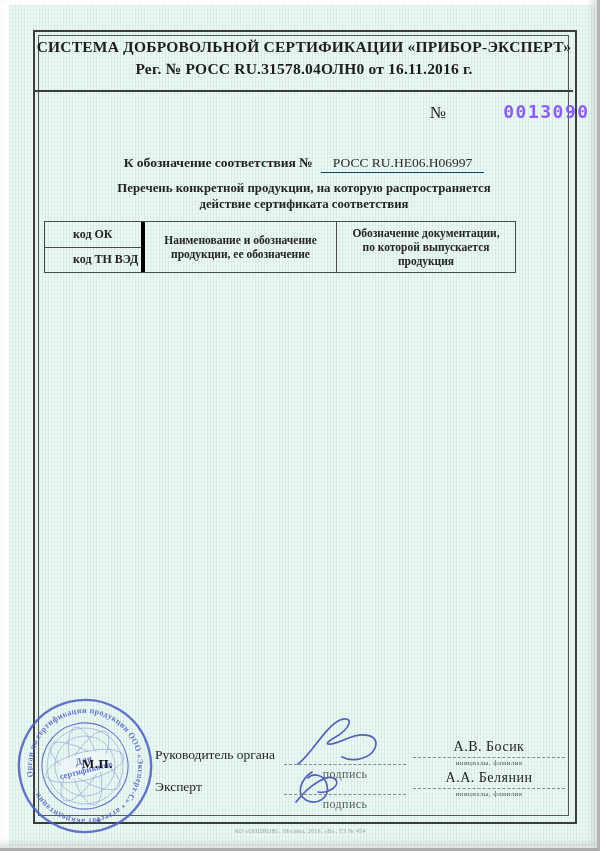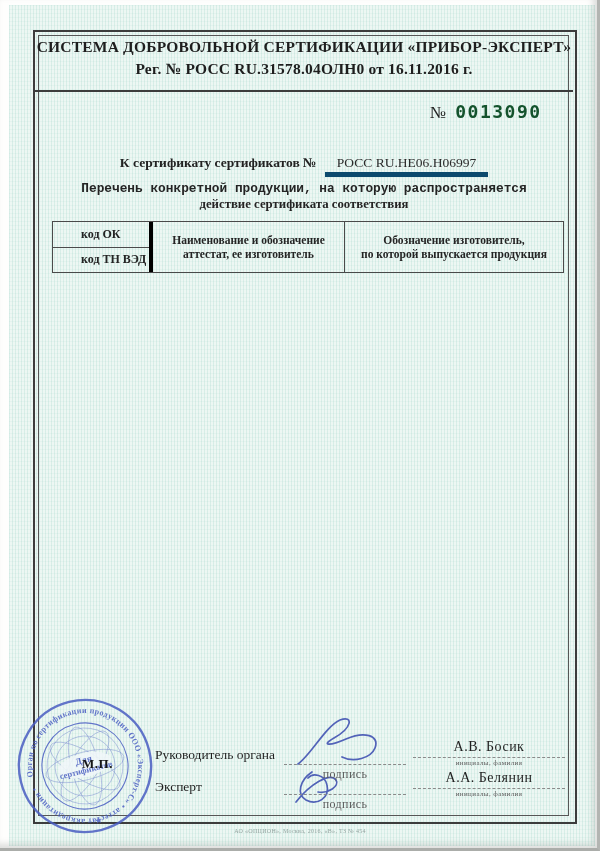--- a/index.html
+++ b/index.html
@@ -20,33 +20,33 @@
   .frame-outer{position:absolute;left:33px;top:30px;width:540px;height:790px;border:2px solid #3c3c3c;}
   .frame-inner{position:absolute;left:38px;top:35px;width:529px;height:779px;border:1px solid #565656;}
   .header-divider{position:absolute;left:35px;top:90px;width:538px;border-top:2px solid #3c3c3c;}
   .hline{position:absolute;left:33px;width:542px;text-align:center;font-weight:bold;
     font-size:15.5px;color:#1e1e1e;letter-spacing:0.2px;}
   .hline1{top:38px;}
   .hline2{top:60px;}
   .docnum{position:absolute;left:430px;top:101px;display:flex;align-items:baseline;gap:9px;}
   .docnum .no{font-size:17px;color:#222;}
   .docnum .digits{font-family:"DejaVu Sans Mono",monospace;font-size:18px;font-weight:bold;
-    color:#14532d;letter-spacing:1.5px;}
+    color:#8b5cf6;letter-spacing:1.5px;margin-left:48px;}
   .title{position:absolute;left:33px;top:123px;width:538px;text-align:center;
     font-size:21px;font-weight:bold;letter-spacing:2.5px;color:#1c1c1c;}
   .certref{position:absolute;left:33px;top:155px;width:542px;display:flex;
     justify-content:center;align-items:baseline;}
   .certref .lbl{font-size:13.5px;font-weight:bold;color:#222;}
-  .certref .val{font-size:13.5px;color:#2a2a2a;border-bottom:5px solid #0c4a6e;
+  .certref .val{font-size:13.5px;color:#2a2a2a;border-bottom:1px solid #0c4a6e;
     padding:0 12px 1px 12px;margin-left:8px;}
   .purpose{position:absolute;left:33px;width:542px;text-align:center;
     font-size:12.8px;font-weight:bold;color:#242424;}
-  .purpose1{top:181px;font-family:Liberation Mono, monospace;}
+  .purpose1{top:181px;}
   .purpose2{top:197px;}
-  .tbl{position:absolute;left:52px;top:221px;width:512px;height:52px;
+  .tbl{position:absolute;left:44px;top:221px;width:472px;height:52px;
     border:1.2px solid #4a4a4a;display:grid;grid-template-columns:96px 196px 1fr;box-sizing:border-box;}
   .tbl .c1{display:flex;flex-direction:column;}
   .tbl .c1 .cell{flex:1;display:flex;align-items:center;padding-left:28px;
     font-size:12px;font-weight:bold;color:#242424;box-sizing:border-box;}
   .tbl .c1 .cell:first-child{border-bottom:1px solid #4a4a4a;}
   .tbl .c2{border-left:4px solid #000000;border-right:1px solid #4a4a4a;}
   .tbl .c2,.tbl .c3{display:flex;flex-direction:column;justify-content:center;
     align-items:center;text-align:center;font-size:11.5px;font-weight:bold;
     color:#242424;line-height:14px;}
   .sig-role{position:absolute;left:155px;font-size:13.5px;font-weight:normal;color:#1f1f1f;}
@@ -86,38 +86,38 @@
   <div class="hline hline1">СИСТЕМА ДОБРОВОЛЬНОЙ СЕРТИФИКАЦИИ «ПРИБОР-ЭКСПЕРТ»</div>
   <div class="hline hline2">Рег. № РОСС RU.31578.04ОЛН0 от 16.11.2016 г.</div>
 
   <div class="docnum">
     <span class="no">№</span>
     <span class="digits">0013090</span>
   </div>
 
 
   <div class="certref">
-    <span class="lbl">К сертификату сертификатов №</span>
+    <span class="lbl">К обозначение соответствия №</span>
     <span class="val">РОСС RU.НЕ06.Н06997</span>
   </div>
 
   <div class="purpose purpose1">Перечень конкретной продукции,  на которую распространяется</div>
   <div class="purpose purpose2">действие сертификата соответствия</div>
 
   <div class="tbl">
     <div class="c1">
       <div class="cell">код ОК</div>
       <div class="cell">код ТН ВЭД</div>
     </div>
     <div class="c2">
       <span>Наименование и обозначение</span>
-      <span>аттестат, ее изготовитель</span>
+      <span>продукции, ее обозначение</span>
     </div>
     <div class="c3">
-      <span>Обозначение изготовитель,</span>
+      <span>Обозначение документации,</span>
       <span>по которой выпускается продукция</span>
     </div>
   </div>
 
   <svg class="stamp" viewBox="0 0 142 142" xmlns="http://www.w3.org/2000/svg">
     <defs>
       <path id="ringpath" d="M 71,71 m -53,0 a 53,53 0 1,1 106,0 a 53,53 0 1,1 -106,0"></path>
     </defs>
     <g opacity="0.85" transform="rotate(-14 71 71)">
       <circle cx="71" cy="71" r="66" fill="none" stroke="#4a5ec2" stroke-width="2.4"></circle>

